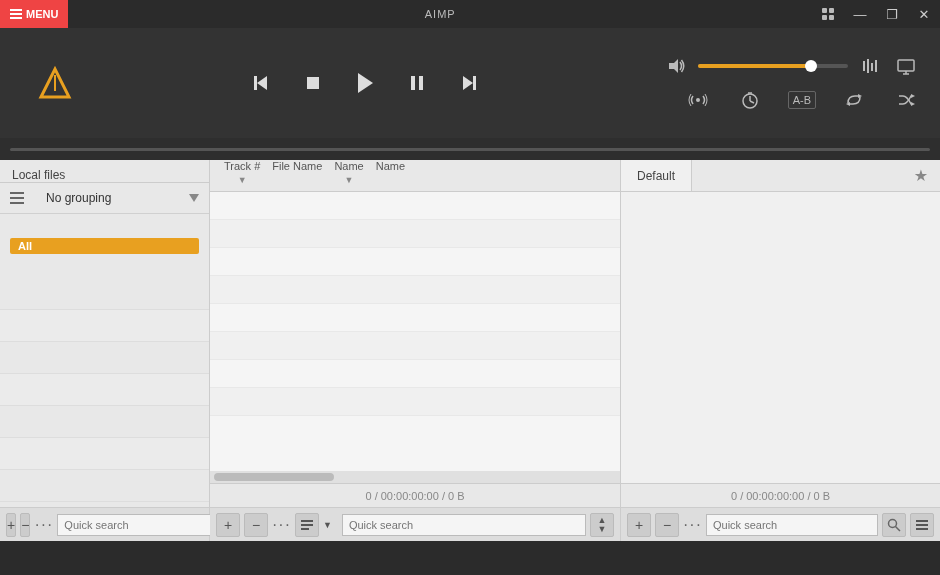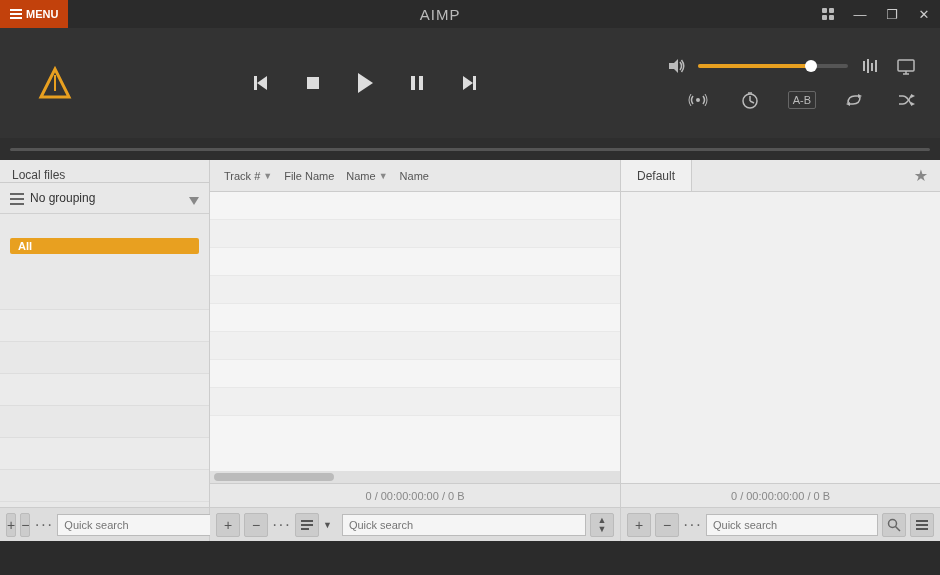--- a/index.html
+++ b/index.html
@@ -5,25 +5,25 @@
     * { margin: 0; padding: 0; box-sizing: border-box; }
     body { width: 940px; height: 575px; overflow: hidden; font-family: 'Segoe UI', Arial, sans-serif; font-size: 12px; background: #2b2b2b; }
 
     
     #titlebar {
       display: flex; align-items: center; height: 28px;
       background: #2b2b2b; color: #ccc;
     }
     #menu-btn {
       display: flex; align-items: center; gap: 4px;
-      background: #c2410c; color: #fff; font-weight: bold;
+      background: #ef4444; color: #fff; font-weight: bold;
       padding: 0 10px; height: 28px; font-size: 11px; cursor: pointer;
     }
     #title-text {
-      flex: 1; text-align: center; font-size: 15px; color: #bbb; letter-spacing: 1px;
+      flex: 1; text-align: center; font-size: 11px; color: #bbb; letter-spacing: 1px;
     }
     #window-controls { display: flex; }
     .win-btn {
       width: 32px; height: 28px; display: flex; align-items: center; justify-content: center;
       color: #ccc; cursor: pointer; font-size: 13px;
     }
 
     
     .grid-icon { display: grid; grid-template-columns: 1fr 1fr; gap: 2px; width: 12px; height: 12px; }
     .grid-dot { background: #bbb; border-radius: 1px; }
@@ -89,21 +89,21 @@
 
     
     #left-panel {
       width: 210px; background: #e8e8e8; border-right: 1px solid #ccc; display: flex; flex-direction: column;
     }
     #local-files-tab {
       height: 16px; background: #e8e8e8; display: flex; align-items: center; padding: 0 12px;
       font-size: 12px; color: #444; border-bottom: 1px solid #ccc; font-weight: 500; margin-top: 7px;
     }
     #grouping-header {
-      display: flex; align-items: flex-end; gap: 6px; padding: 8px 10px;
+      display: flex; align-items: center; gap: 22px; padding: 8px 10px;
       background: #e8e8e8; border-bottom: 1px solid #d0d0d0; cursor: pointer;
     }
     #hamburger-icon { font-size: 14px; color: #666; }
     #grouping-label { flex: 1; font-size: 12px; color: #333; }
     #grouping-dropdown { font-size: 10px; color: #666; }
 
     #all-badge {
       margin: 24px 10px; background: #e8a020; color: #fff; padding: 2px 8px;
       border-radius: 2px; display: inline-block; font-size: 11px; font-weight: bold;
     }
@@ -131,21 +131,21 @@
     
     #playlist-panel {
       flex: 1; display: flex; flex-direction: column; background: #f5f5f5;
     }
     #playlist-header-row {
       display: flex; align-items: center; height: 32px; background: #e8e8e8;
       border-bottom: 1px solid #ccc; padding: 0 8px; gap: 0;
     }
     .col-header {
       display: flex; align-items: center; gap: 3px; padding: 0 6px; font-size: 11px; color: #555;
-      cursor: pointer; user-select: none; height: 100%;
+      cursor: pointer; user-select: none; height: 100%; flex-direction: column;
     }
     .sort-icon { font-size: 9px; color: #888; }
 
     #playlist-list { flex: 1; overflow-y: auto; }
     .playlist-row {
       height: 28px; border-bottom: 1px solid #e8e8e8; background: #f5f5f5;
       display: flex; align-items: center;
     }
     .playlist-row:nth-child(even) { background: #f0f0f0; }
 

